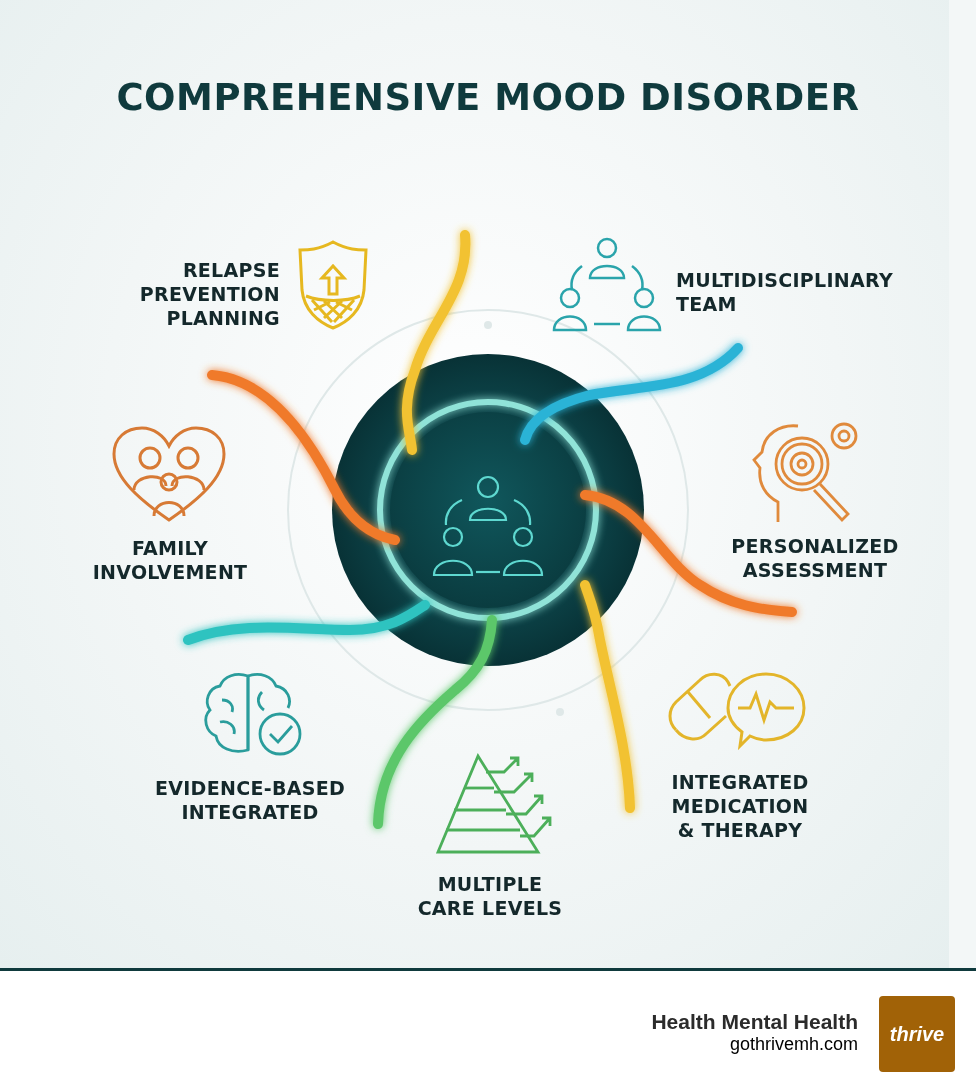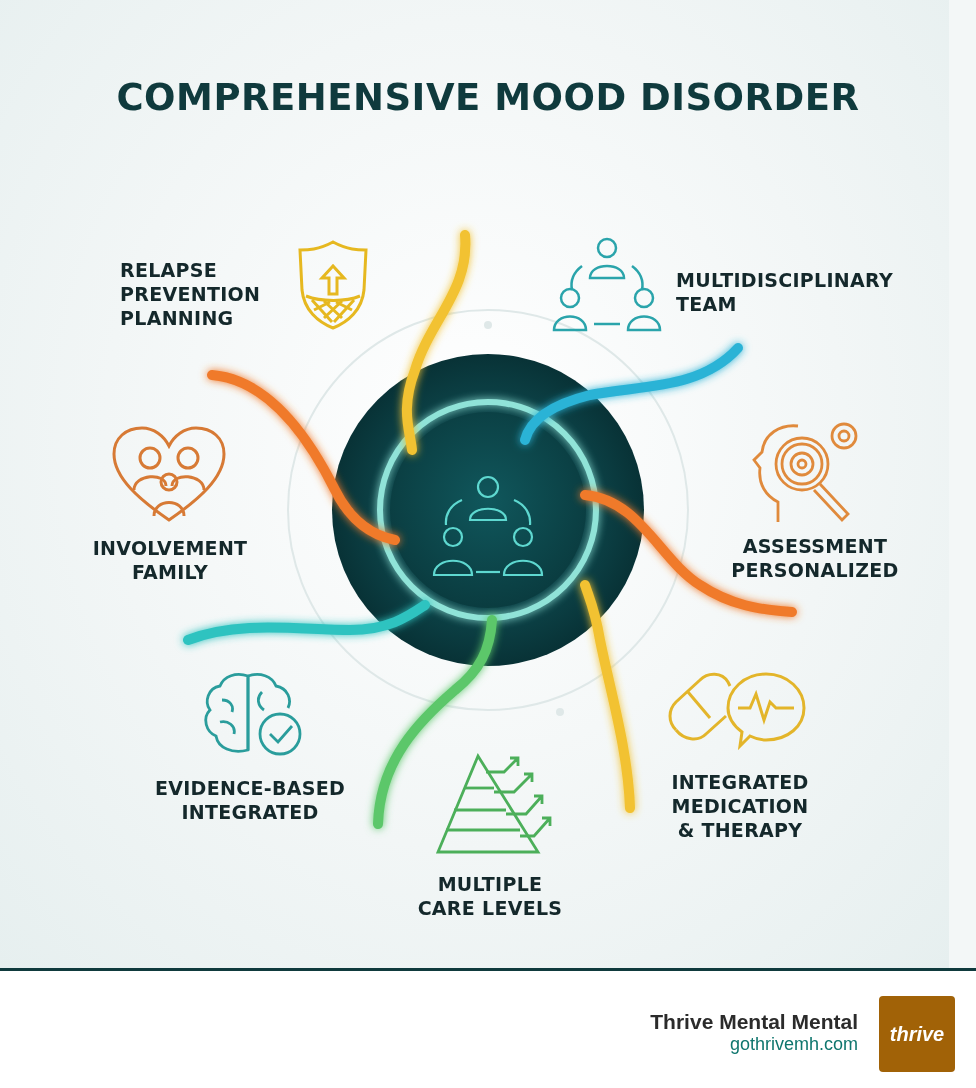--- a/index.html
+++ b/index.html
@@ -1,27 +1,27 @@
 <!DOCTYPE html>
 <html><head>
 <meta charset="utf-8">
 <style>
   html, body { margin:0; padding:0; }
   body { width:976px; height:1088px; position:relative; overflow:hidden; background:#f3f7f7; font-family:"DejaVu Sans", sans-serif; }
   .canvas { position:absolute; left:0; top:0; width:949px; height:968px; background:radial-gradient(ellipse at 50% 45%, #ffffff 0%, #f2f6f6 55%, #e6efef 100%); overflow:hidden; }
   .title { position:absolute; left:0; top:76px; width:976px; text-align:center; font-weight:bold; font-size:37px; line-height:44px; color:#0f3a3d; letter-spacing:0.5px; }
   .label { position:absolute; font-weight:bold; font-size:19px; line-height:24px; color:#14282b; letter-spacing:0.3px; }
-  .right { }
+  .right { text-align:right; }
   .center { text-align:center; }
   .icon { position:absolute; }
   .diagram { position:absolute; left:0; top:0; }
   .divider { position:absolute; left:0; top:968px; width:976px; height:3px; background:#0f3a3d; }
   .footer { position:absolute; left:0; top:971px; width:976px; height:117px; background:#ffffff; }
   .brand-name { position:absolute; right:118px; top:1010px; font-family:"Liberation Sans", sans-serif; font-weight:bold; font-size:21px; color:#2b2b2b; }
-  .brand-url { position:absolute; right:118px; top:1034px; font-family:"Liberation Sans", sans-serif; font-size:18px; color:#0f766e; }
+  .brand-url { position:absolute; right:118px; top:1034px; font-family:"Liberation Sans", sans-serif; font-size:18px; color:#000000; }
   .logo { position:absolute; left:879px; top:996px; width:76px; height:76px; background:#a16207; border-radius:4px; display:flex; align-items:center; justify-content:center; }
   .logo span { color:#fff; font-family:"Liberation Sans", sans-serif; font-weight:bold; font-style:italic; font-size:20px; }
 </style>
 </head>
 <body>
 
 <div class="canvas">
 
   <div class="title">
     <div>COMPREHENSIVE MOOD DISORDER</div>
@@ -123,39 +123,39 @@
       <path d="M59 96 C30 76, 4 54, 4 30 C4 14, 16 4, 32 4 C44 4, 54 12, 59 22 C64 12, 74 4, 86 4 C102 4, 114 14, 114 30 C114 54, 88 76, 59 96 Z"></path>
       <circle cx="40" cy="34" r="10"></circle>
       <circle cx="78" cy="34" r="10"></circle>
       <path d="M24 66 C24 50, 56 48, 56 62"></path>
       <path d="M62 62 C62 48, 94 50, 94 66"></path>
       <circle cx="59" cy="58" r="8"></circle>
       <path d="M44 92 C44 74, 74 74, 74 92"></path>
     </g>
   </svg>
   <div class="label center" style="left:80px; top:536px; width:180px;">
+    <div>FAMILY</div>
     <div>INVOLVEMENT</div>
-    <div>FAMILY</div>
   </div>
 
   <svg class="icon" style="left:752px; top:418px;" width="112" height="106" viewBox="0 0 112 106">
     <g fill="none" stroke="#e08a3c" stroke-width="2.8">
       <path d="M26 104 L26 84 C14 78, 6 66, 8 50 L2 42 L10 34 C12 16, 28 6, 46 8"></path>
       <circle cx="50" cy="46" r="26"></circle>
       <circle cx="50" cy="46" r="20"></circle>
       <circle cx="50" cy="46" r="11"></circle>
       <circle cx="50" cy="46" r="4"></circle>
       <path d="M68 66 L96 96 L90 102 L62 72"></path>
       <circle cx="92" cy="18" r="12"></circle>
       <circle cx="92" cy="18" r="5"></circle>
     </g>
   </svg>
   <div class="label center" style="left:720px; top:534px; width:190px;">
+    <div>PERSONALIZED</div>
     <div>ASSESSMENT</div>
-    <div>PERSONALIZED</div>
   </div>
 
   <svg class="icon" style="left:202px; top:670px;" width="104" height="92" viewBox="0 0 104 92">
     <g fill="none" stroke="#2a9d9c" stroke-width="2.8">
       <path d="M46 6 C34 2, 22 6, 18 16 C6 18, 2 32, 8 40 C0 48, 4 62, 14 66 C16 78, 30 84, 46 80 Z"></path>
       <path d="M46 6 C58 2, 70 6, 74 16 C86 18, 90 30, 86 38"></path>
       <line x1="46" y1="6" x2="46" y2="80"></line>
       <path d="M20 30 C28 30, 32 36, 30 42 M18 52 C26 50, 34 56, 32 64 M60 22 C54 28, 56 36, 62 40"></path>
       <circle cx="78" cy="64" r="20"></circle>
       <path d="M68 64 L76 72 L90 56"></path>
@@ -195,17 +195,17 @@
   </svg>
   <div class="label center" style="left:400px; top:872px; width:180px;">
     <div>MULTIPLE</div>
     <div>CARE LEVELS</div>
   </div>
 
 </div>
 
 <div class="divider"></div>
 <div class="footer"></div>
-<div class="brand-name">Thrive Mental Mental</div>
+<div class="brand-name">Health Mental Health</div>
 <div class="brand-url">gothrivemh.com</div>
 <div class="logo">
   <span>thrive</span>
 </div>
 
 </body></html>

